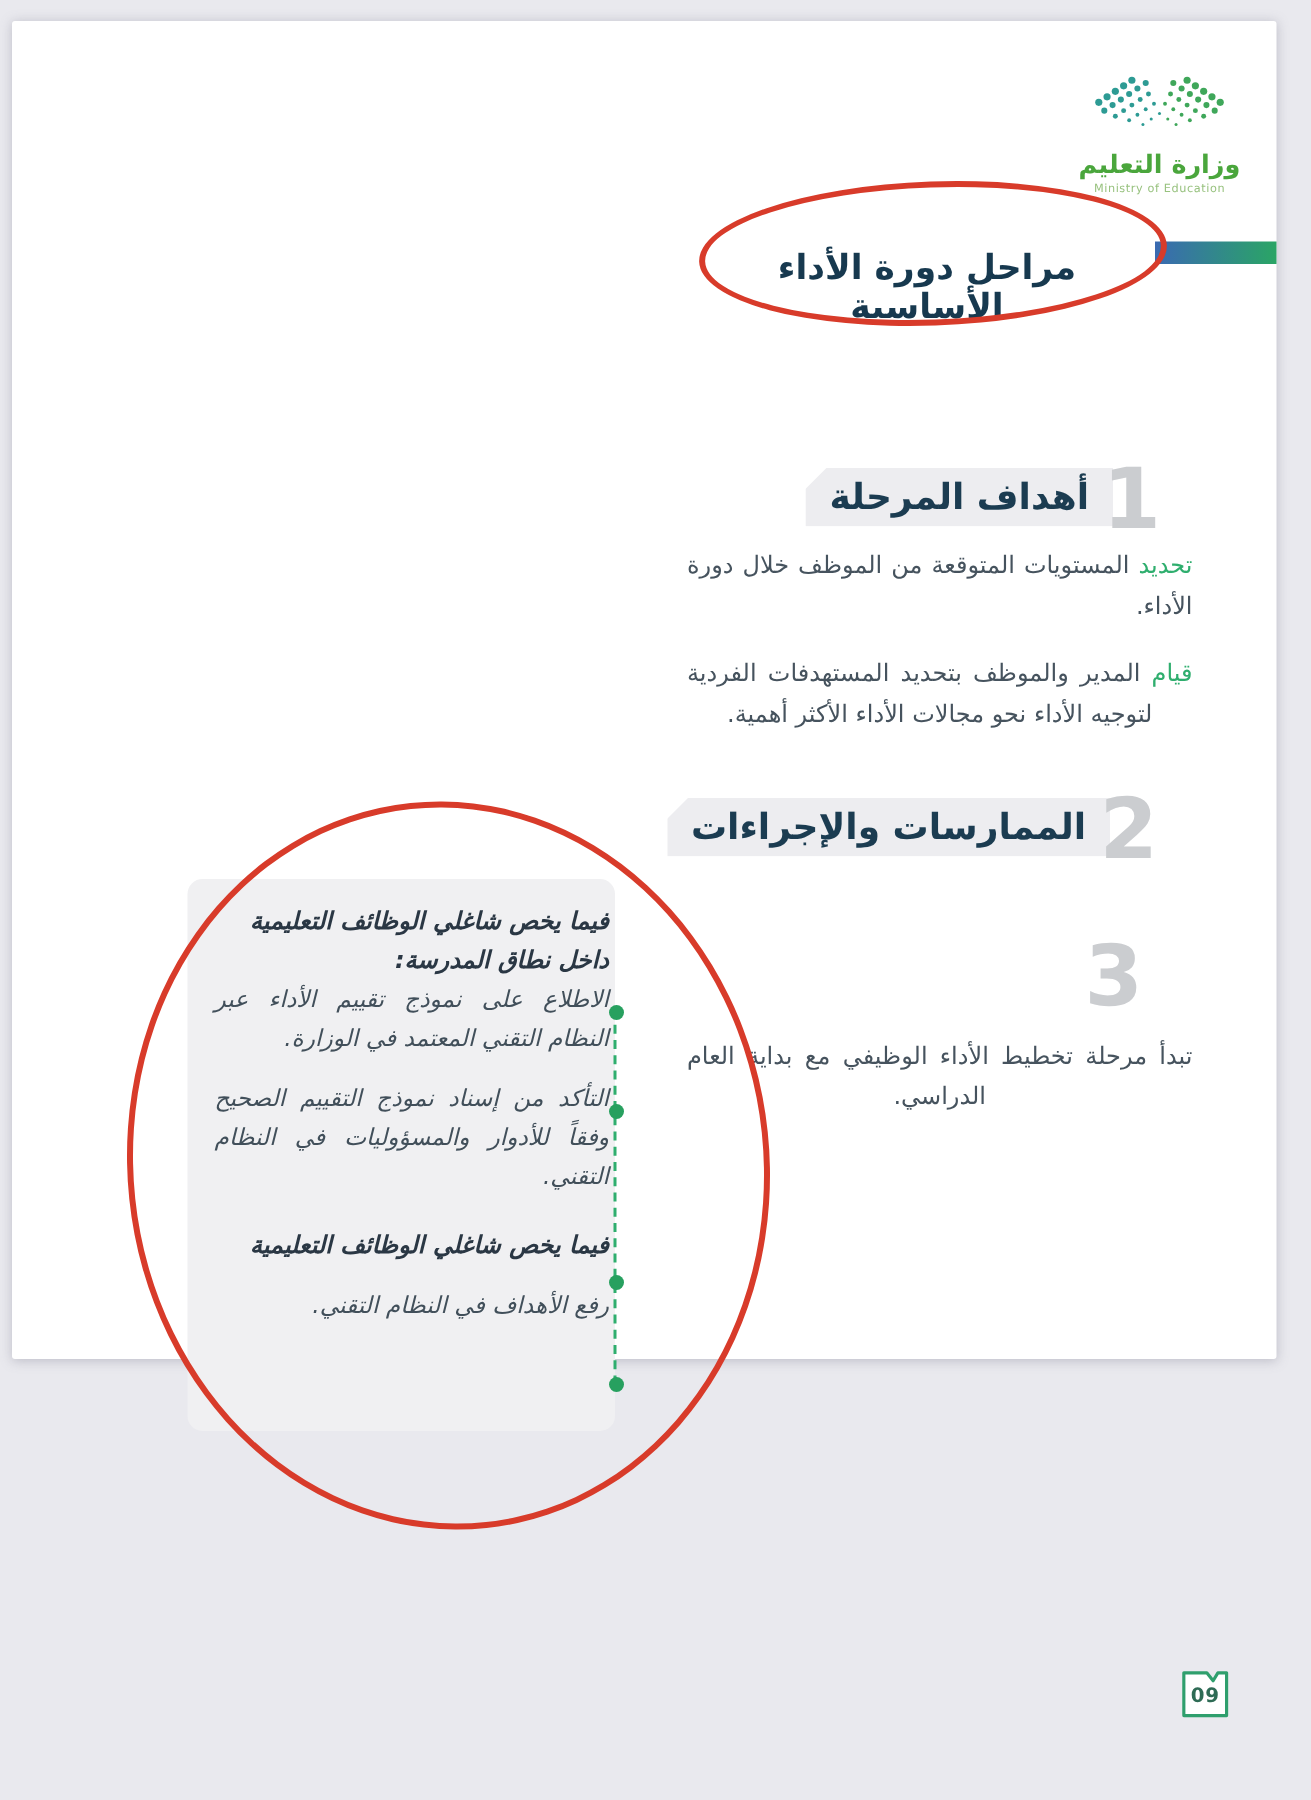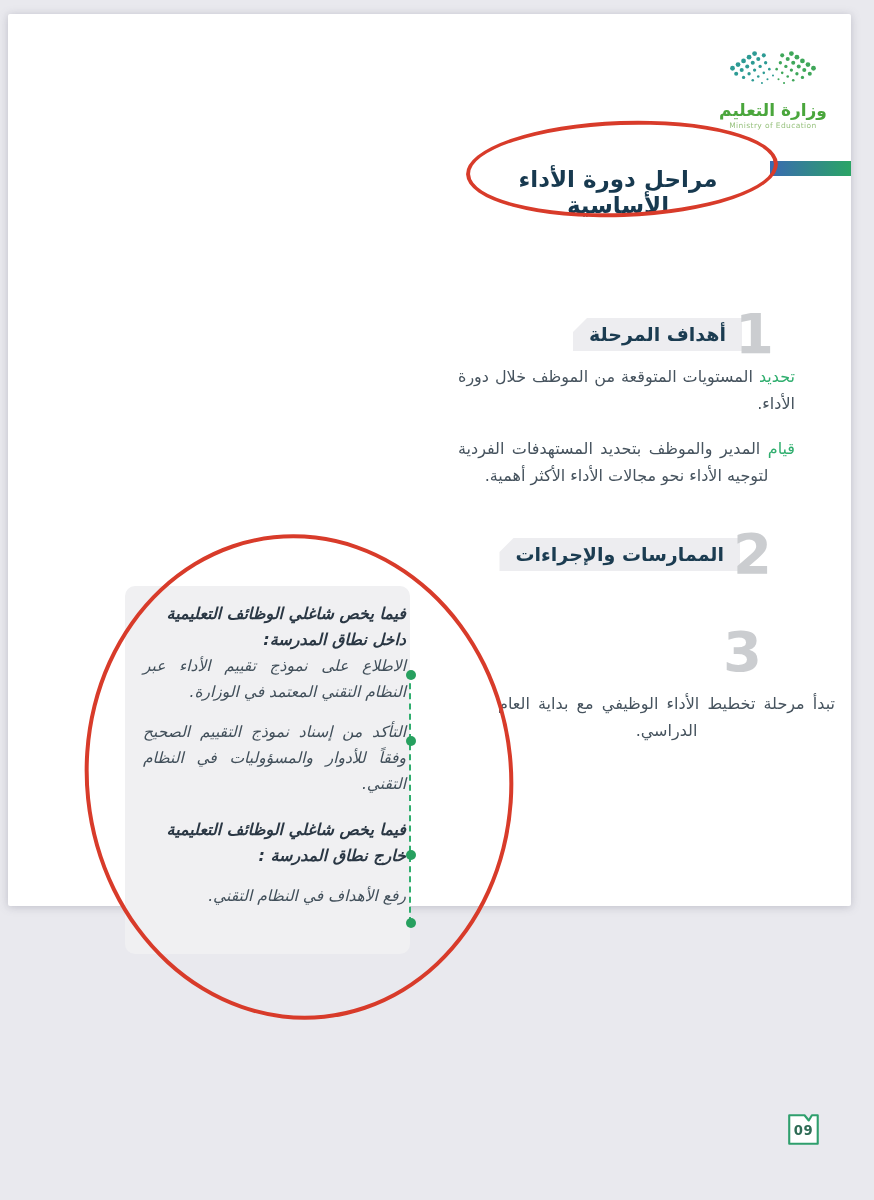--- a/index.html
+++ b/index.html
@@ -19,21 +19,21 @@
     border:4px solid #d83b2a;border-radius:50%;transform:rotate(-2deg);z-index:5;}
   .doc-title{position:absolute;left:460px;top:152px;width:300px;text-align:center;
     direction:rtl;font-size:23px;font-weight:bold;color:#17394f;}
   .subtitle{position:absolute;left:290px;top:244px;width:497px;direction:rtl;
     text-align:right;font-size:17.5px;font-weight:bold;color:#1d3b51;}
 
   
   .sec-row{position:absolute;display:flex;direction:rtl;align-items:flex-end;}
   .sec-num{font-size:56px;line-height:44px;font-weight:bold;color:#cbcdd0;
     position:relative;z-index:2;margin-left:-7px;}
-  .sec-box{background:#ededf0;padding:5px 16px 6px 16px;font-size:19px;font-weight:bold;
+  .sec-box{background:#ededf0;padding:5px 16px 6px 16px;font-size:24px;font-weight:bold;
     color:#1b3c51;direction:rtl;margin-bottom:5px;white-space:nowrap;
     clip-path:polygon(14px 0%,100% 0%,100% 100%,0% 100%,0% 14px);}
 
   
   .para{position:absolute;left:450px;width:337px;direction:rtl;text-align:justify;
     font-size:16px;line-height:27px;color:#46535e;margin:0;}
   .para.center-last{text-align-last:center;}
   .lead{color:#2fae6e;font-weight:normal;}
 
   
@@ -137,29 +137,28 @@
 
     <div class="sec-row" style="right:79px;top:518px;">
       <div class="sec-num">2</div>
       <div class="sec-box">الممارسات والإجراءات</div>
     </div>
 
     <div class="sec-row" style="right:89px;top:616px;">
       <div class="sec-num">3</div>
     </div>
 
-    <p class="para center-last" style="top:676px;margin-left:40px;">تبدأ مرحلة تخطيط الأداء الوظيفي مع بداية العام الدراسي.</p>
+    <p class="para center-last" style="top:676px;">تبدأ مرحلة تخطيط الأداء الوظيفي مع بداية العام الدراسي.</p>
 
     <div class="callout">
       <div class="co-title">فيما يخص شاغلي الوظائف التعليمية</div>
       <div class="co-title2">داخل نطاق المدرسة:</div>
       <div class="co-item">الاطلاع على نموذج تقييم الأداء عبر النظام التقني المعتمد في الوزارة.</div>
       <div class="co-item mt16">التأكد من إسناد نموذج التقييم الصحيح وفقاً للأدوار والمسؤوليات في النظام التقني.</div>
       <div class="co-title mt22">فيما يخص شاغلي الوظائف التعليمية</div>
-      <div class="co-title2">خارج نطاق المدرسة :</div>
       <div class="co-item mt16">رفع الأهداف في النظام التقني.</div>
     </div>
 
     <div class="tl-line"></div>
     <div class="tdot" style="top:656px;"></div>
     <div class="tdot" style="top:722px;"></div>
     <div class="tdot" style="top:836px;"></div>
     <div class="tdot" style="top:904px;"></div>
 
     <div class="big-ellipse"></div>

